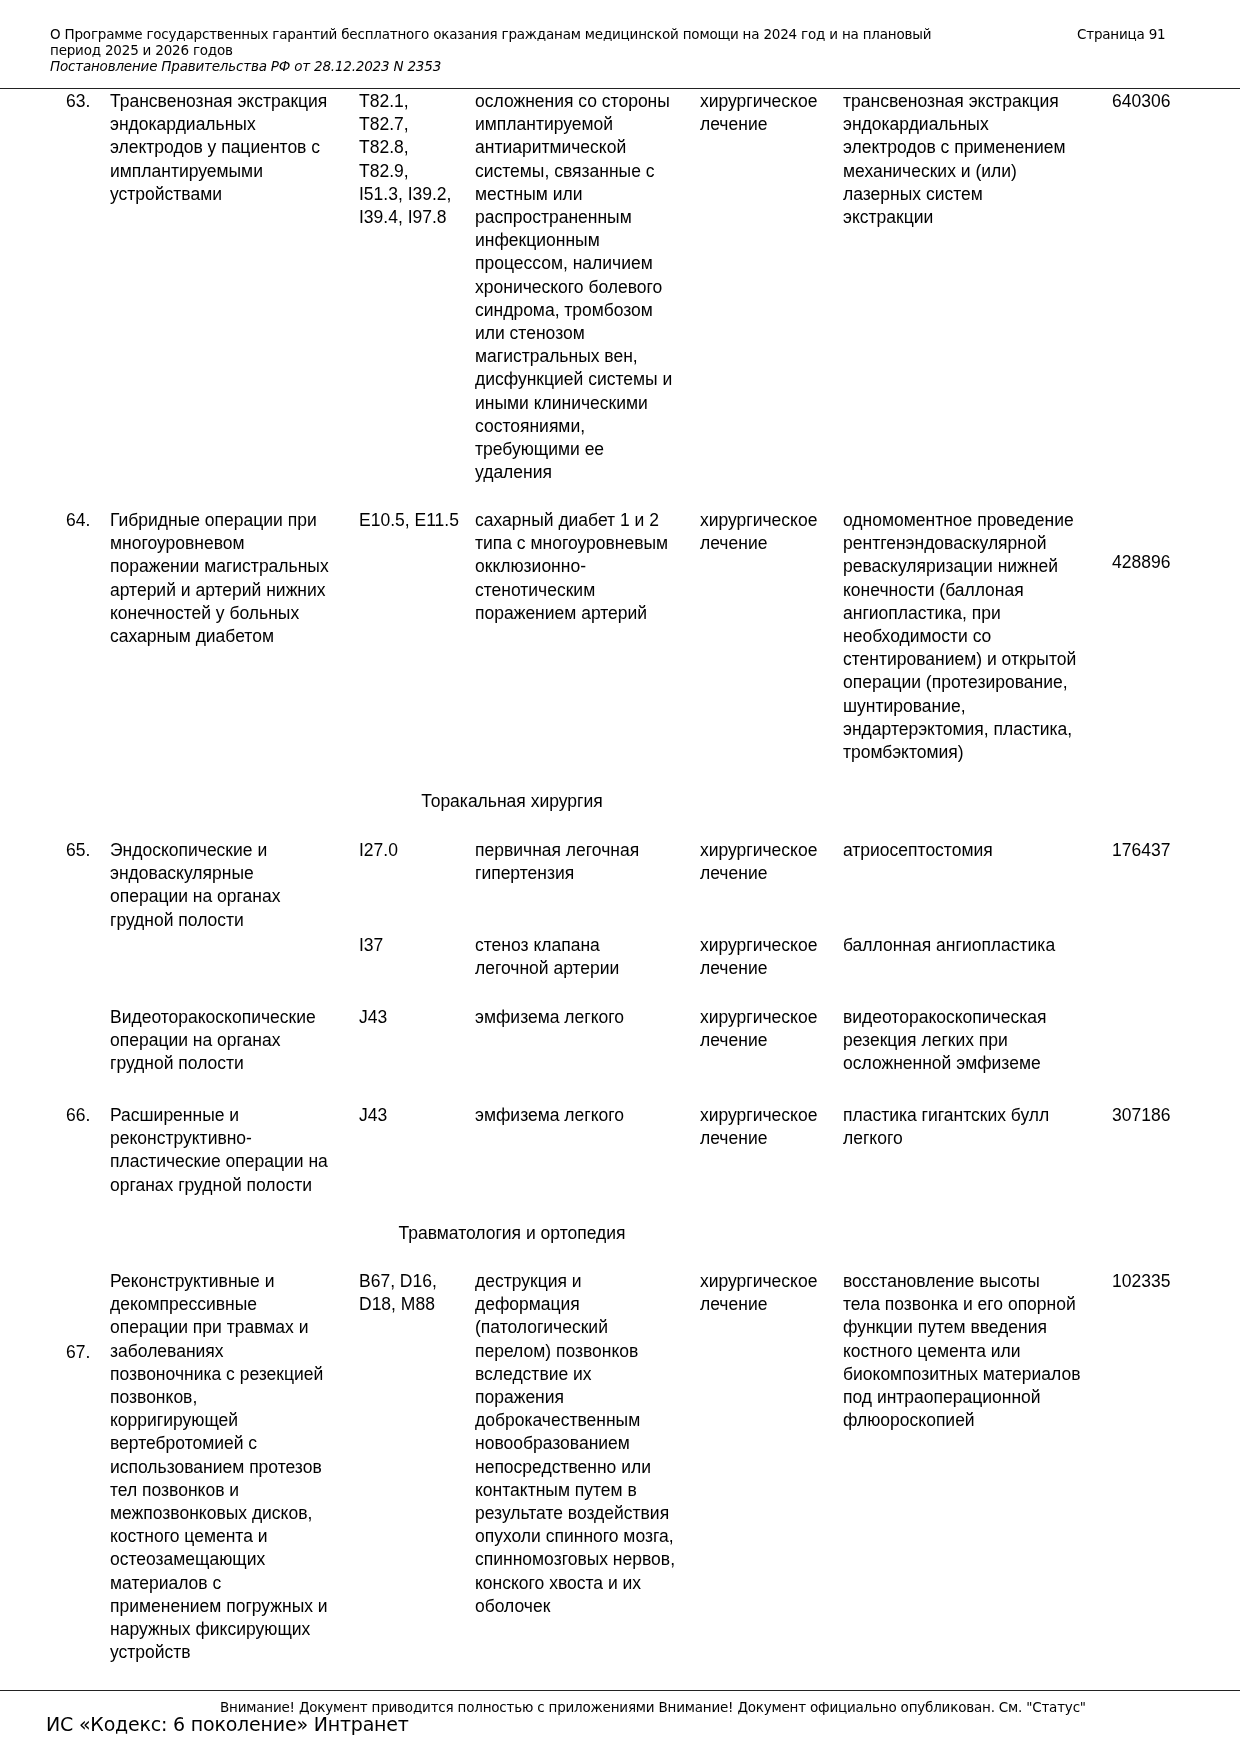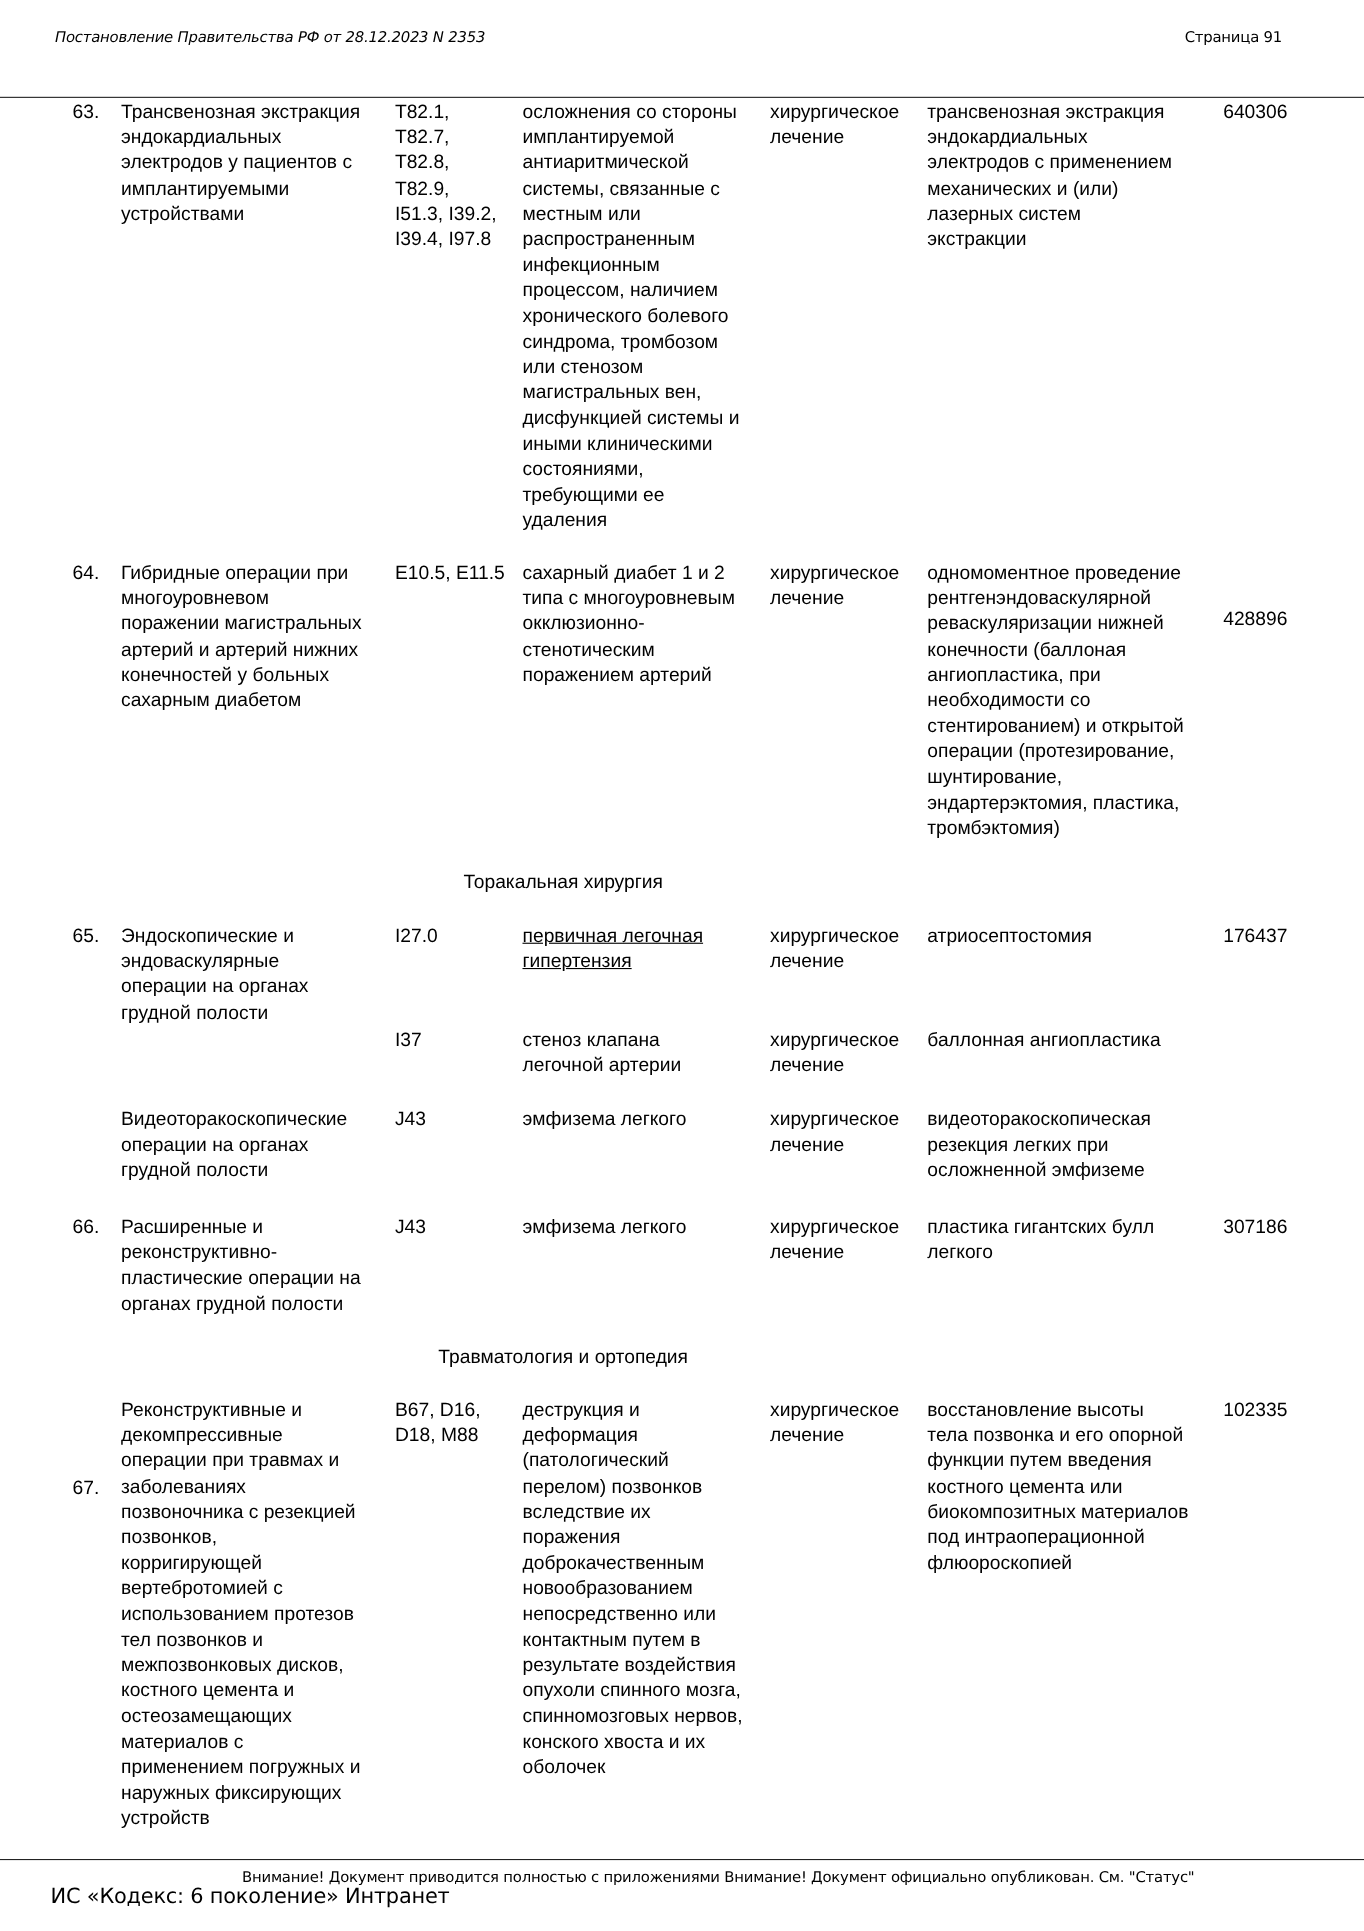--- a/index.html
+++ b/index.html
@@ -20,20 +20,22 @@
   .c-diag { left: 475px; width: 225px; }
   .c-type { left: 700px; width: 140px; }
   .c-meth { left: 843px; width: 270px; }
   .c-cost { left: 1112px; }
   .section { position: absolute; left: 0; width: 1024px; text-align: center; }
 </style>
 </head>
 <body>
 
 <div class="hdr">
+  <div>О Программе государственных гарантий бесплатного оказания гражданам медицинской помощи на 2024 год и на плановый</div>
+  <div>период 2025 и 2026 годов</div>
   <div class="ital">Постановление Правительства РФ от 28.12.2023 N 2353</div>
 </div>
 <div class="pageno">Страница 91</div>
 <div class="rule-top"></div>
 
 <div class="txt">
 
   <div>
     <div class="cell c-num" style="top:90px;">63.</div>
     <div class="cell c-name" style="top:90px;">Трансвенозная экстракция
@@ -107,21 +109,21 @@
 
   <div class="section" style="top:790px;">Торакальная хирургия</div>
 
   <div>
     <div class="cell c-num" style="top:839px;">65.</div>
     <div class="cell c-name" style="top:839px;">Эндоскопические и
 эндоваскулярные
 операции на органах
 грудной полости</div>
     <div class="cell c-code" style="top:839px;">I27.0</div>
-    <div class="cell c-diag" style="top:839px;text-decoration:underline;">первичная легочная
+    <div class="cell c-diag" style="top:839px;">первичная легочная
 гипертензия</div>
     <div class="cell c-type" style="top:839px;">хирургическое
 лечение</div>
     <div class="cell c-meth" style="top:839px;">атриосептостомия</div>
     <div class="cell c-cost" style="top:839px;">176437</div>
   </div>
 
   <div>
     <div class="cell c-code" style="top:934px;">I37</div>
     <div class="cell c-diag" style="top:934px;">стеноз клапана

